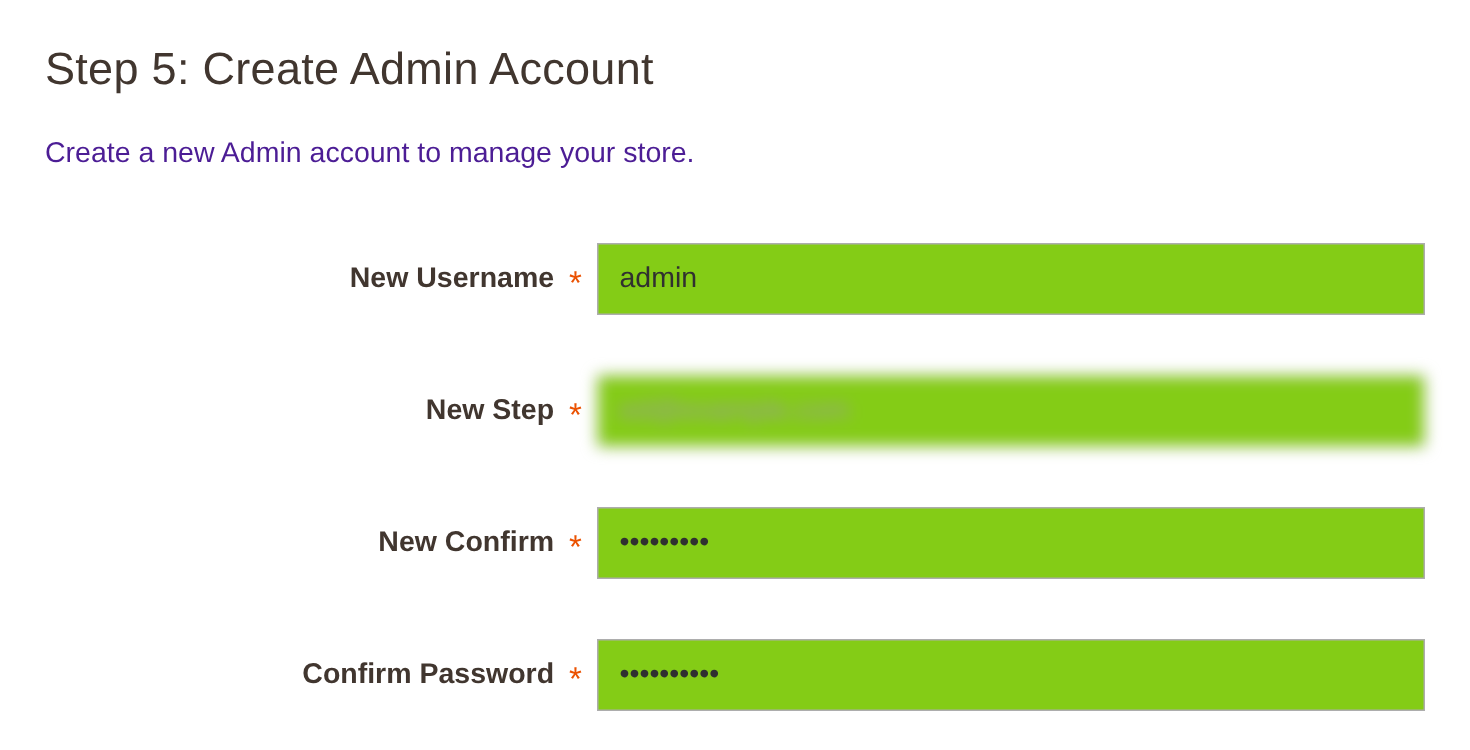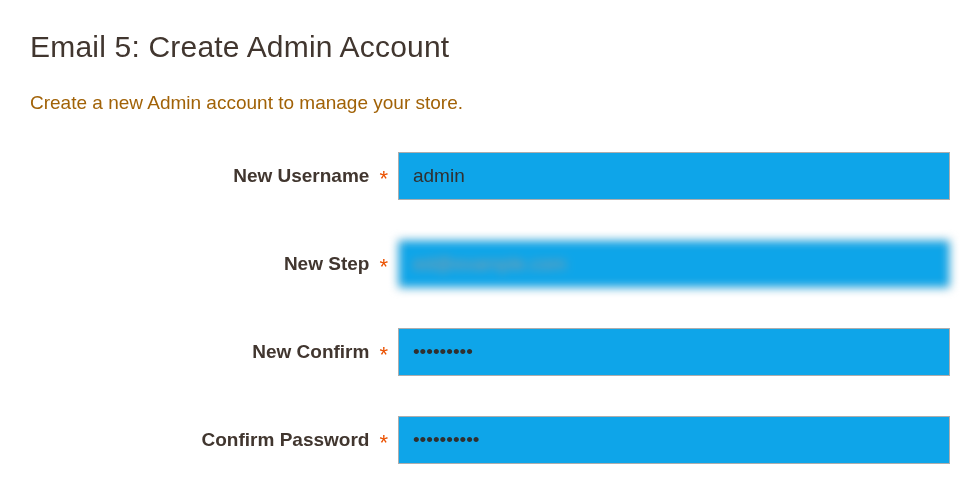--- a/index.html
+++ b/index.html
@@ -17,22 +17,22 @@
     .page-title {
       font-size: 30px;
       font-weight: 300;
       color: #41362f;
       margin-bottom: 28px;
       letter-spacing: 0.2px;
     }
     .page-subtitle {
       font-size: 19px;
       font-weight: 400;
-      color: #a16207;
-      margin-bottom: 38px;
+      color: #4c1d95;
+      margin-bottom: 48px;
     }
     .form-row {
       display: flex;
       align-items: center;
       margin-bottom: 40px;
       justify-content: flex-end;
     }
     .label-wrap {
       width: 370px;
       text-align: right;
@@ -55,31 +55,31 @@
       top: 3px;
     }
     .field-input {
       width: 555px;
       height: 48px;
       border: 1px solid #adadad;
       padding: 0 14px;
       font-size: 19px;
       color: #303030;
       font-family: inherit;
-      background: #0ea5e9;
+      background: #84cc16;
     }
     .masked-input {
       filter: blur(5px);
       color: #9a9a9a;
     }
   </style>
 </head>
 <body>
 
-<h1 class="page-title">Email 5: Create Admin Account</h1>
+<h1 class="page-title">Step 5: Create Admin Account</h1>
 <p class="page-subtitle">Create a new Admin account to manage your store.</p>
 
 <div class="form-row">
   <div class="label-wrap">
     <span class="field-label">New Username</span>
     <span class="required-asterisk">*</span>
   </div>
   <input type="text" class="field-input" value="admin" style="">
 </div>
 

